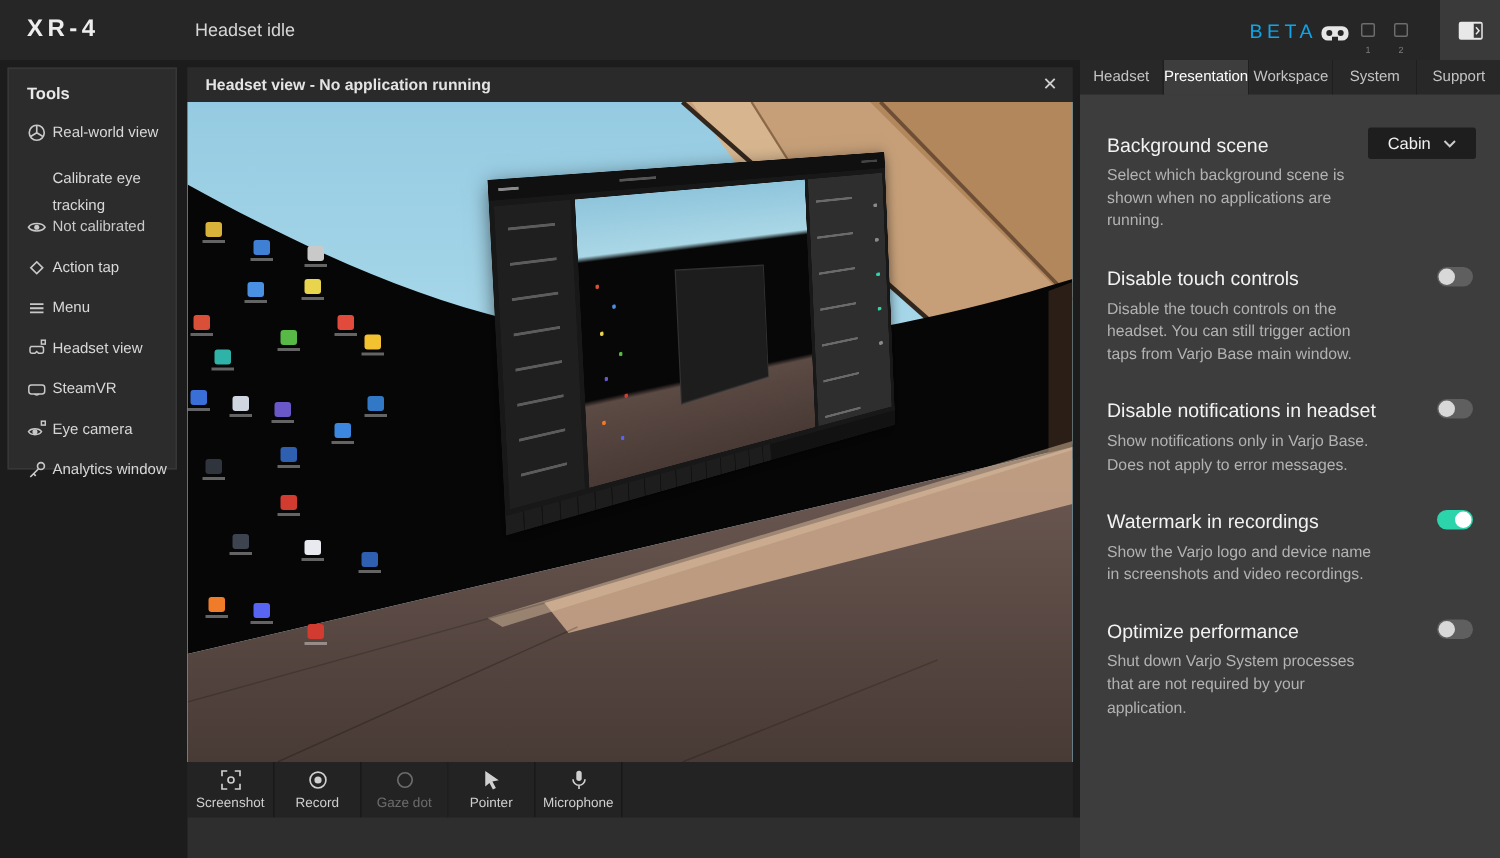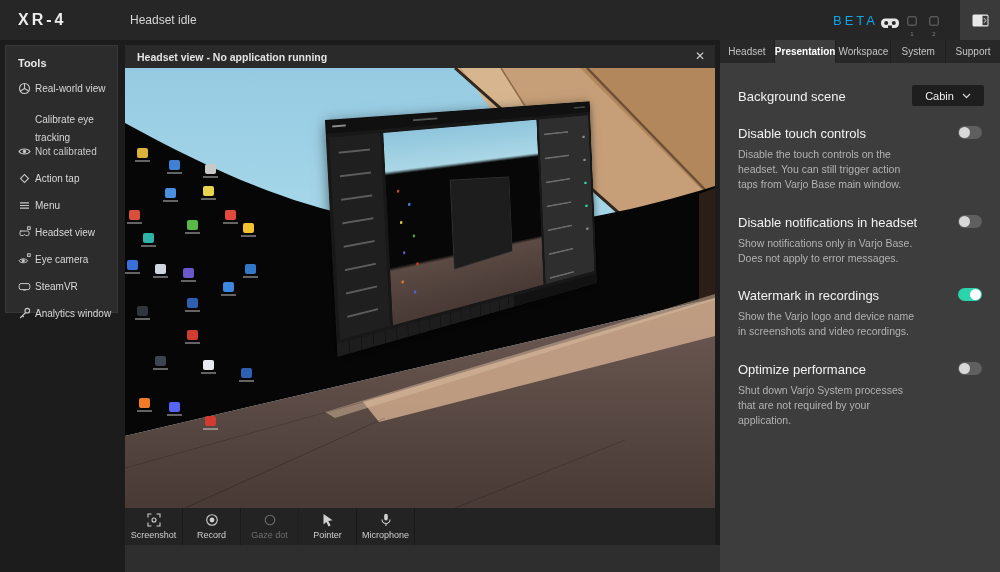--- a/index.html
+++ b/index.html
@@ -67,21 +67,21 @@
   .vwin-foot{height:13px;background:#121212;
              background-image:repeating-linear-gradient(90deg,#1d1d1d 0 14px,#121212 14px 15px);
              background-size:62% 100%;background-repeat:no-repeat}
 
   
   .rpanel{position:absolute;left:720px;top:40px;width:280px;height:532px;background:#3d3d3d}
   .tabs{display:flex;height:23px}
   .tab{flex:1;display:flex;align-items:center;justify-content:center;font-size:10px;color:#c4c4c4;
        background:#282828;border-right:1px solid #1f1f1f;cursor:pointer;white-space:nowrap}
   .tab:last-child{border-right:none}
-  .tab.active{background:#3d3d3d;color:#ffffff;font-weight:bold}
+  .tab.active{background:#3d3d3d;color:#ffffff;font-weight:normal}
   .sections{padding:26px 16px 0 18px}
   .section{position:relative;margin-bottom:14px}
   .sec-title{font-size:13px;color:#f2f2f2}
   .sec-desc{margin-top:6px;font-size:10.5px;line-height:1.45;color:#b2b2b2;width:180px}
   .ctrl-dropdown{position:absolute;right:0;top:-4px;width:72px;height:21px;background:#1e1e1e;color:#f0f0f0;
                  font-size:11px;display:flex;align-items:center;justify-content:center;gap:8px;border-radius:2px;cursor:pointer}
   .ctrl-button{position:absolute;right:0;top:-3px;width:62px;height:19px;background:#515151;color:#e9e9e9;
                font-size:10px;display:flex;align-items:center;justify-content:center;gap:9px;border-radius:2px;cursor:pointer}
   .ctrl-button .chev{color:#d9d9d9;font-size:11px;line-height:1}
   .toggle{position:absolute;right:2px;top:0;width:24px;height:13px;border-radius:7px;background:#5f5f5f;cursor:pointer}
@@ -173,36 +173,36 @@
       <path d="M2.3,5 h7.4 a1.3,1.3 0 0 1 1.3,1.3 v1.9 a1.3,1.3 0 0 1 -1.3,1.3 h-2 l-1.2,-1.2 l-1.2,1.2 h-2 a1.3,1.3 0 0 1 -1.3,-1.3 v-1.9 a1.3,1.3 0 0 1 1.3,-1.3 Z"></path>
       <rect x="9.6" y="0.8" width="2.6" height="2.6"></rect>
         </g>
       </svg>
     <span class="sb-label">Headset view</span>
   </div>
 
   <div class="sb-item">
     <svg width="13" height="13" viewBox="0 0 13 13">
         <g fill="none" stroke="#c8c8c8" stroke-width="1">
+      <rect x="1.2" y="3.6" width="10.6" height="6" rx="1.8"></rect>
+          <path d="M5,9.6 a1.6,1.1 0 0 0 3,0"></path>
+        </g>
+      </svg>
+    <span class="sb-label">SteamVR</span>
+  </div>
+
+  <div class="sb-item">
+    <svg width="13" height="13" viewBox="0 0 13 13">
+        <g fill="none" stroke="#c8c8c8" stroke-width="1">
       <path d="M1,7.8 C2.7,5.2 8,5.2 9.7,7.8 C8,10.4 2.7,10.4 1,7.8 Z"></path>
           <circle cx="5.3" cy="7.8" r="1.2" fill="#c8c8c8"></circle>
       <rect x="9.6" y="0.8" width="2.6" height="2.6"></rect>
         </g>
       </svg>
     <span class="sb-label">Eye camera</span>
-  </div>
-
-  <div class="sb-item">
-    <svg width="13" height="13" viewBox="0 0 13 13">
-        <g fill="none" stroke="#c8c8c8" stroke-width="1">
-      <rect x="1.2" y="3.6" width="10.6" height="6" rx="1.8"></rect>
-          <path d="M5,9.6 a1.6,1.1 0 0 0 3,0"></path>
-        </g>
-      </svg>
-    <span class="sb-label">SteamVR</span>
   </div>
 
   <div class="sb-item">
     <svg width="13" height="13" viewBox="0 0 13 13">
         <g fill="none" stroke="#c8c8c8" stroke-width="1.1">
       <circle cx="9.3" cy="3.7" r="2.3"></circle>
           <path d="M7.7,5.5 L2.2,11 M4.4,8.8 L5.8,10.2"></path>
         </g>
       </svg>
     <span class="sb-label">Analytics window</span>
@@ -361,20 +361,21 @@
 
   <div class="sections">
     <div class="section">
       <div class="sec-title">Background scene</div>
       <div class="ctrl-dropdown">
         <span>Cabin</span>
         <svg width="9" height="6" viewBox="0 0 9 6">
             <path d="M1,1 L4.5,4.5 L8,1" fill="none" stroke="#cccccc" stroke-width="1.3"></path>
           </svg>
       </div>
+      <div class="sec-desc">Select which background scene is shown when no applications are running.</div>
     </div>
 
 
     <div class="section" style="margin-top:22px">
       <div class="sec-title">Disable touch controls</div>
       <div class="toggle">
           <div class="knob"></div>
         </div>
       <div class="sec-desc">Disable the touch controls on the headset. You can still trigger action taps from Varjo Base main window.</div>
     </div>

